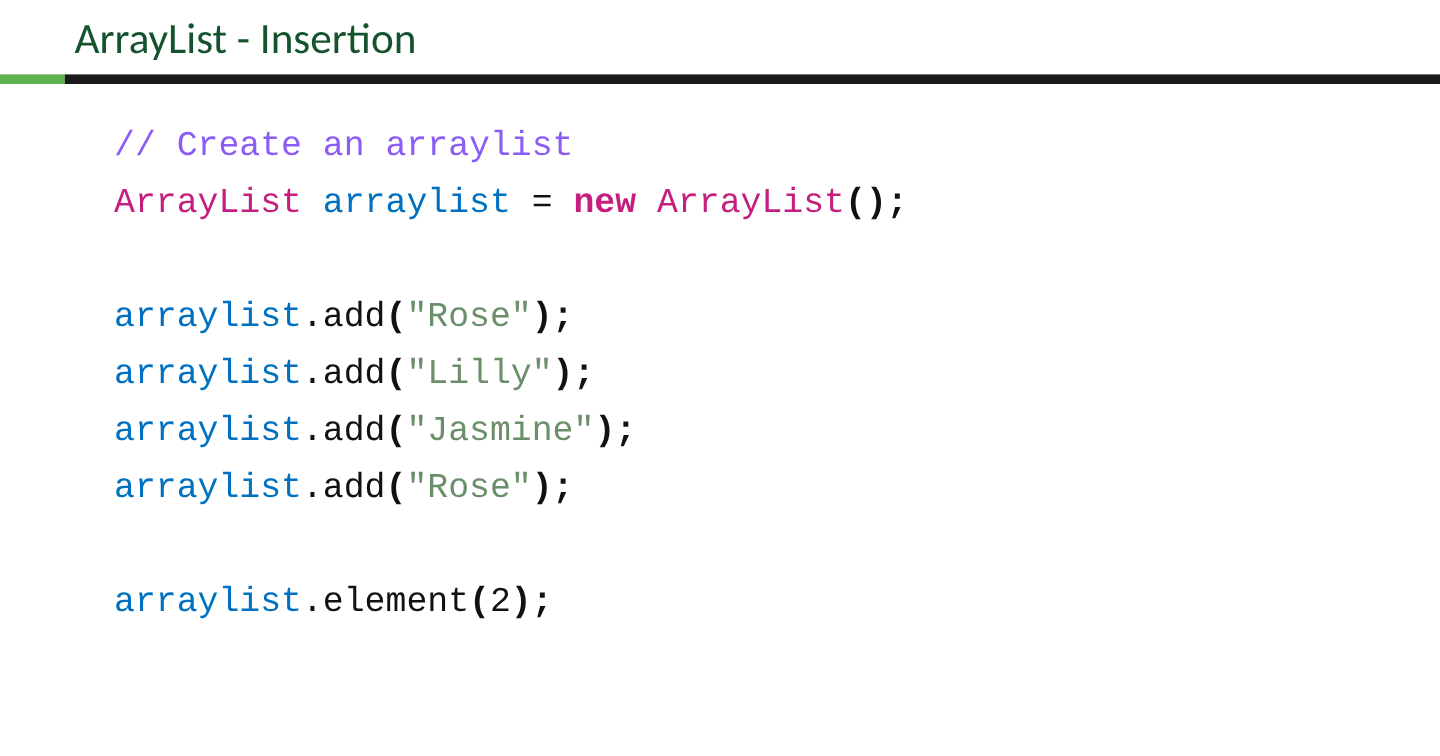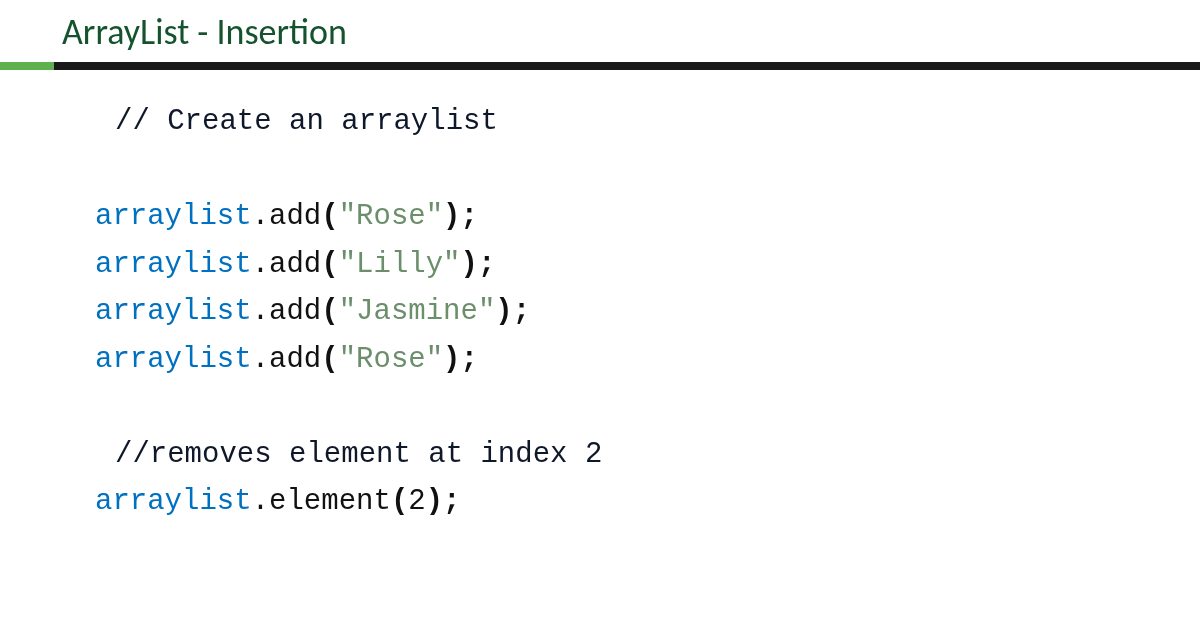--- a/index.html
+++ b/index.html
@@ -38,21 +38,21 @@
     .code-block {
       padding: 28px 0 0 95px;
       font-family: Consolas, Monaco, "Courier New", monospace;
       font-size: 29px;
       line-height: 1.64;
       color: #111111;
     }
     .code-line {
       white-space: pre;
     }
-    .sp-comment { color: #0f172a; margin-left: 20px; }
+    .sp-comment { color: #8b5cf6; }
     .sp-type { color: #c41e7f; }
     .sp-var { color: #0070c0; }
     .sp-keyword { color: #c41e7f; font-weight: 600; }
     .sp-string { color: #6b8e6b; }
     .sp-punct { color: #111111; font-weight: 600; }
     .sp-number { color: #111111; }
     .blank-line { height: 1.64em; }
   </style>
 </head>
 <body>
@@ -61,31 +61,31 @@
 
 <div class="divider-row">
   <div class="accent-bar"></div>
   <div class="dark-bar"></div>
 </div>
 
 <div class="code-block">
 
   <div class="code-line"><span class="sp-comment">// Create an arraylist</span></div>
 
+  <div class="code-line"><span class="sp-type">ArrayList</span><span> </span><span class="sp-var">arraylist</span><span> = </span><span class="sp-keyword">new</span><span> </span><span class="sp-type">ArrayList</span><span class="sp-punct">();</span></div>
 
   <div class="blank-line"></div>
 
 
   <div class="code-line"><span class="sp-var">arraylist</span><span>.</span><span>add</span><span class="sp-punct">(</span><span class="sp-string">"Rose"</span><span class="sp-punct">);</span></div>
 
   <div class="code-line"><span class="sp-var">arraylist</span><span>.</span><span>add</span><span class="sp-punct">(</span><span class="sp-string">"Lilly"</span><span class="sp-punct">);</span></div>
 
   <div class="code-line"><span class="sp-var">arraylist</span><span>.</span><span>add</span><span class="sp-punct">(</span><span class="sp-string">"Jasmine"</span><span class="sp-punct">);</span></div>
 
   <div class="code-line"><span class="sp-var">arraylist</span><span>.</span><span>add</span><span class="sp-punct">(</span><span class="sp-string">"Rose"</span><span class="sp-punct">);</span></div>
 
   <div class="blank-line"></div>
 
-  <div class="code-line"><span class="sp-comment">//removes element at index 2</span></div>
 
   <div class="code-line"><span class="sp-var">arraylist</span><span>.</span><span>element</span><span class="sp-punct">(</span><span class="sp-number">2</span><span class="sp-punct">);</span></div>
 
 </div>
 
 </body></html>

